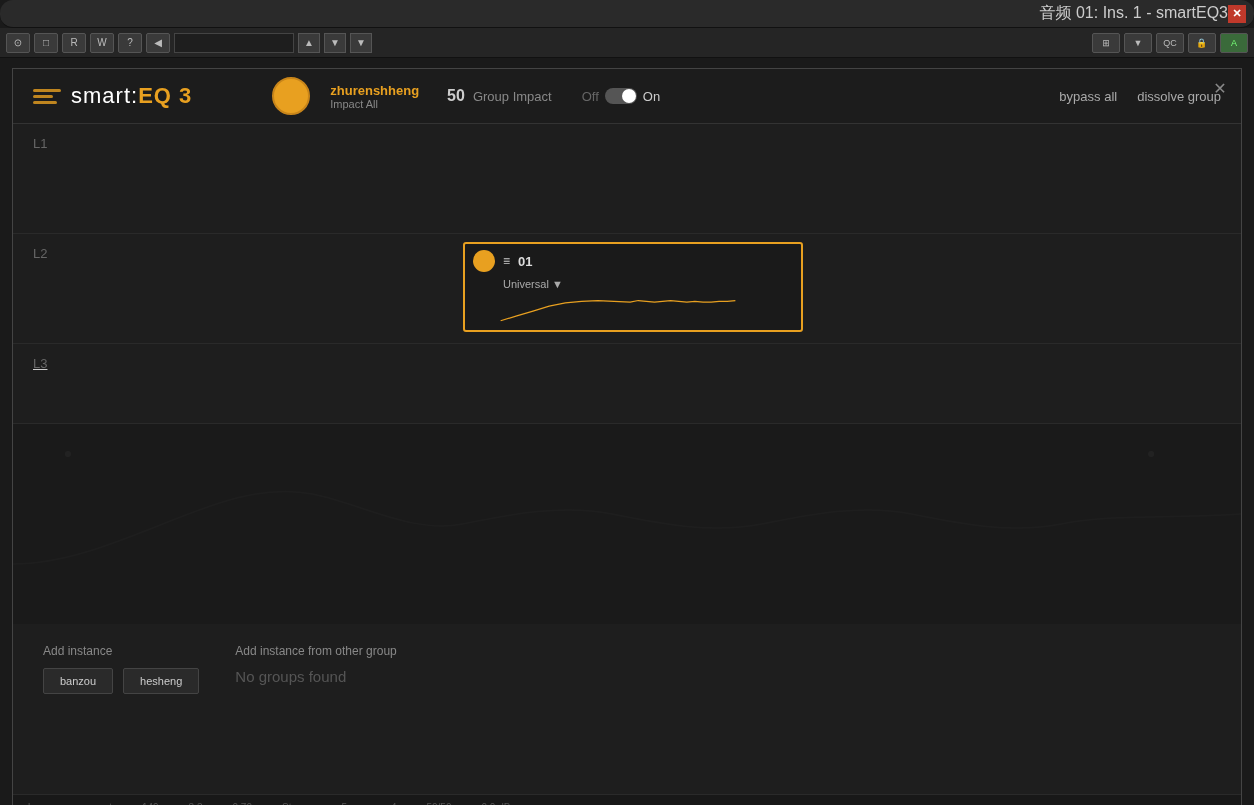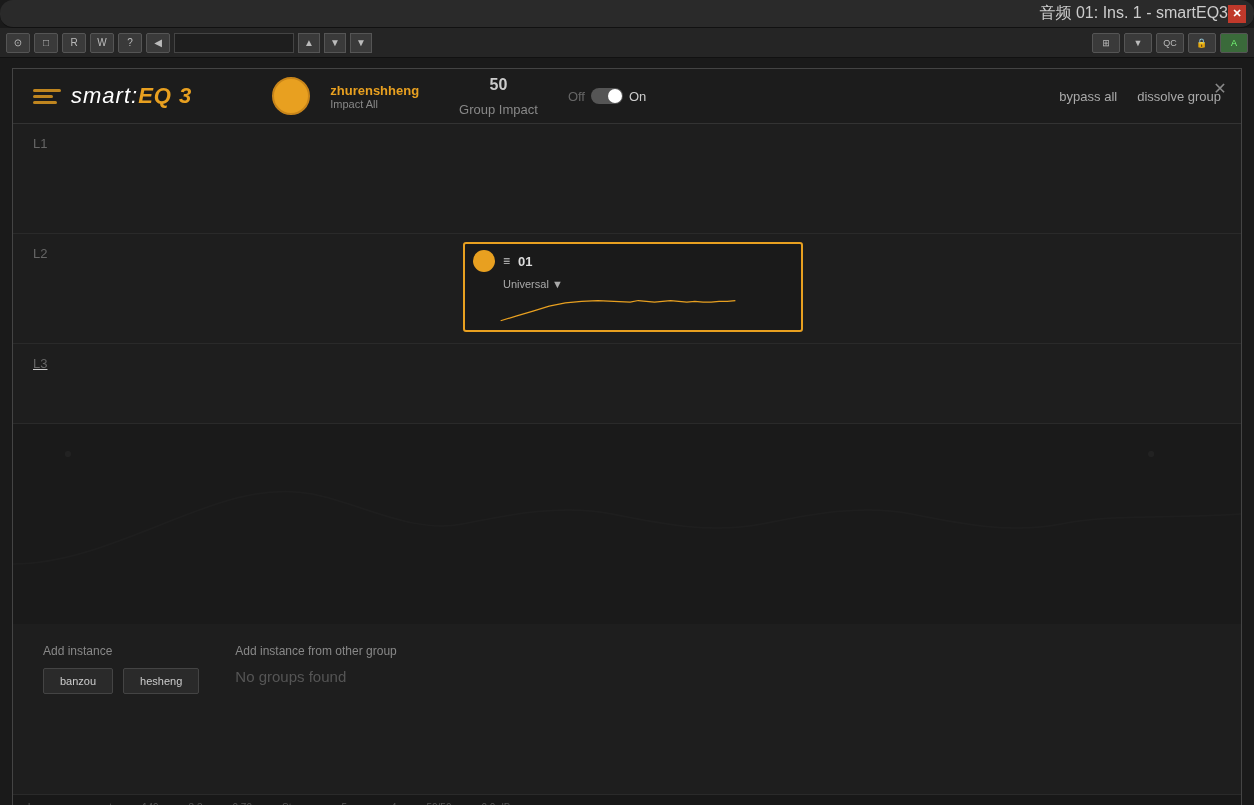--- a/index.html
+++ b/index.html
@@ -144,21 +144,20 @@
     }
     .logo-line:nth-child(1) { width: 28px; }
     .logo-line:nth-child(2) { width: 20px; }
     .logo-line:nth-child(3) { width: 24px; }
 
     #logo-text {
       font-size: 22px;
       color: #fff;
       font-weight: 300;
       letter-spacing: 1px;
-      font-style: italic;
     }
     #logo-text span {
       color: #e8a020;
       font-weight: bold;
     }
 
     #user-circle {
       width: 38px;
       height: 38px;
       border-radius: 50%;
@@ -179,22 +178,21 @@
     }
     #learn-all {
       color: #888;
       font-size: 11px;
     }
 
     #group-impact-area {
       display: flex;
       align-items: center;
       gap: 8px;
-      margin-left: 20px;
-      flex-direction: column;
+      margin-left: 8px;
     }
     #group-impact-number {
       color: #ccc;
       font-size: 16px;
       font-weight: bold;
     }
     #group-impact-label {
       color: #888;
       font-size: 13px;
     }

